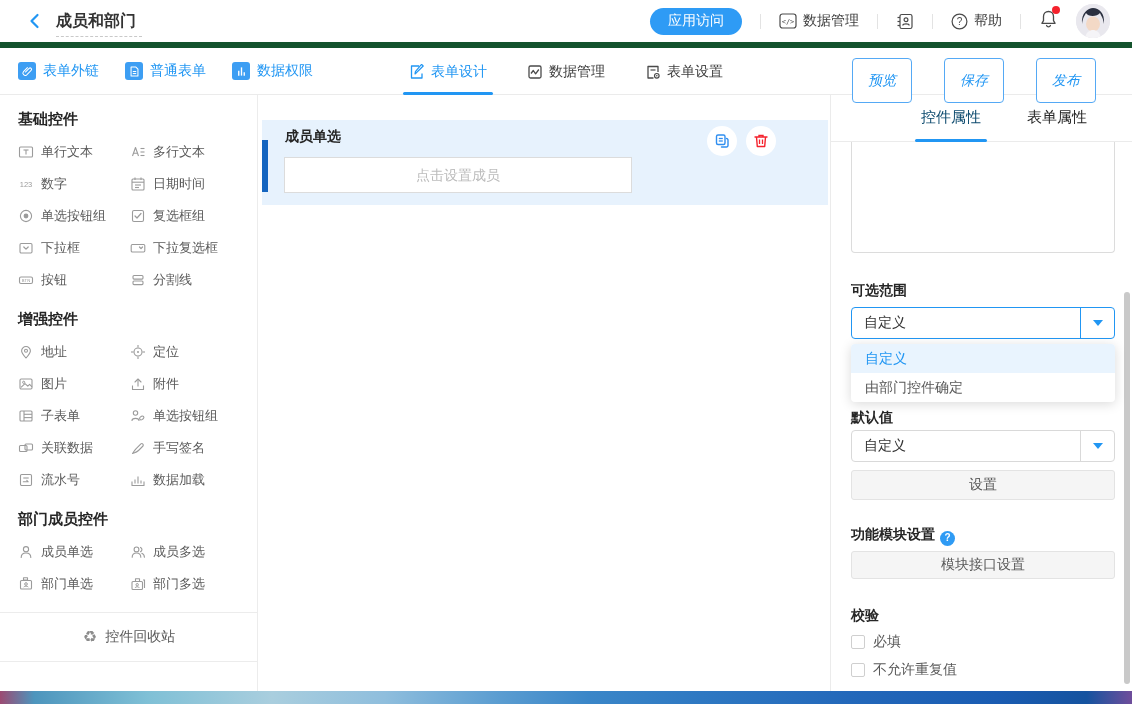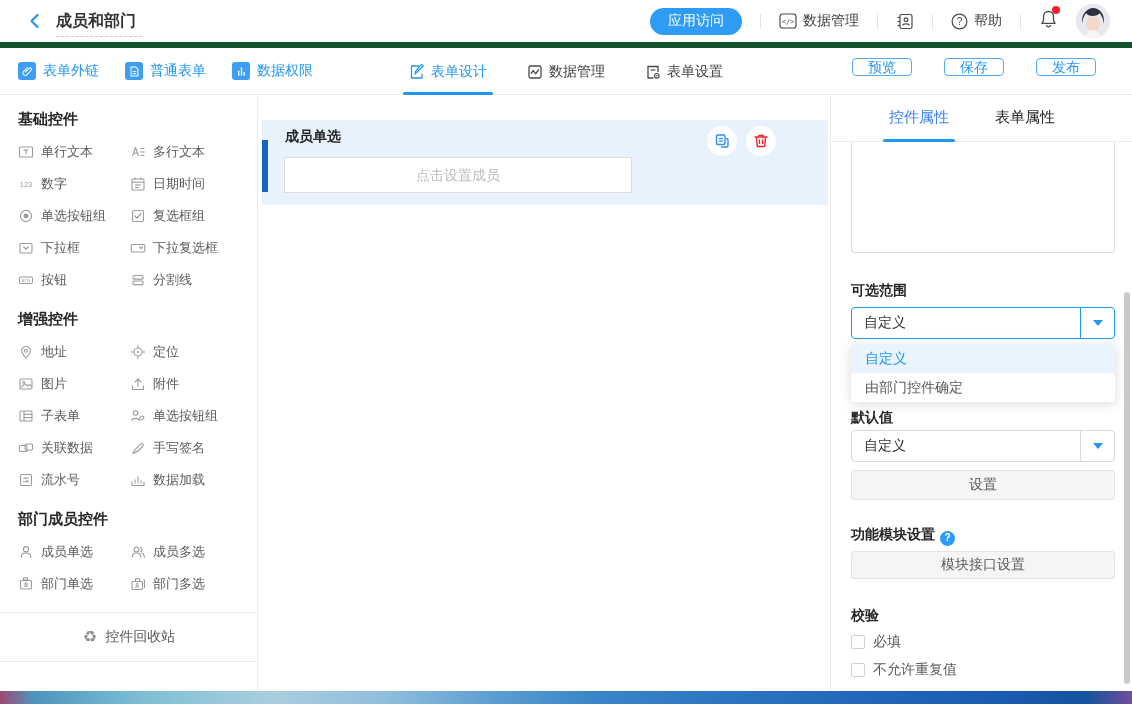--- a/index.html
+++ b/index.html
@@ -29,22 +29,22 @@
   .tb-link { display:flex; align-items:center; gap:7px; font-size:14px; color:#2196f3; cursor:pointer; }
   .bic { width:18px; height:18px; background:#3d9ef3; border-radius:3px;
     display:flex; align-items:center; justify-content:center; }
   .tb-center { position:absolute; left:409px; top:0; height:47px; display:flex; gap:40px; }
   .ctab { height:47px; display:flex; align-items:center; gap:6px; font-size:14px; color:#404040;
     cursor:pointer; position:relative; }
   .ctab.active { color:#2196f3; }
   .ctab.active::after { content:""; position:absolute; left:-6px; right:-6px; bottom:0; height:3px;
     background:#2196f3; border-radius:2px; }
   .tb-actions { position:absolute; right:36px; top:10px; display:flex; gap:32px; }
-  .obtn { width:60px; height:18px; background:#fff; border:1px solid #55a9f5; border-radius:4px;
-    color:#2196f3; font-size:14px; cursor:pointer; font-family:inherit; }
+  .obtn { width:60px; height:45px; background:#fff; border:1px solid #55a9f5; border-radius:4px;
+    color:#2196f3; font-size:14px; cursor:pointer; font-family:inherit;font-style:italic; }
 
   
   .sidebar { position:absolute; left:0; top:95px; width:258px; height:596px; background:#fff;
     border-right:1px solid #ececec; padding:14px 0 0 18px; z-index:10; }
   .sec-title { font-size:15px; font-weight:bold; color:#262626; line-height:20px; margin-bottom:7px; }
   .sec-title.mt { margin-top:13px; }
   .grid { display:grid; grid-template-columns:112px 112px; }
   .s-item { height:32px; display:flex; align-items:center; gap:7px; font-size:13px; color:#595959; cursor:grab; }
   .s-item svg { flex:0 0 16px; }
   .recycle { margin:12px 0 0 -18px; width:258px; height:50px; border-top:1px solid #ececec;
@@ -62,21 +62,21 @@
   .circle-btn { position:absolute; top:6px; width:30px; height:30px; border-radius:50%; background:#fff;
     display:flex; align-items:center; justify-content:center; cursor:pointer; }
   .cb-copy { right:91px; }
   .cb-del { right:52px; }
 
   
   .panel { position:absolute; left:830px; top:95px; width:302px; height:596px; background:#fff;
     border-left:1px solid #ebebeb; z-index:10; }
   .ptabs { height:47px; border-bottom:1px solid #ebebeb; display:flex; padding-left:58px; gap:46px; }
   .ptab { height:47px; line-height:44px; font-size:15px; color:#262626; cursor:pointer; position:relative; }
-  .ptab.active { color:#3b82f6; }
+  .ptab.active { color:#0c4a6e;margin-left:32px; }
   .ptab.active::after { content:""; position:absolute; left:-6px; right:-6px; bottom:0; height:3px;
     background:#2196f3; border-radius:2px; }
   .pbody { position:relative; height:548px; }
   .pctl { position:absolute; left:20px; width:264px; }
   .empty-box { top:0; height:111px; border:1px solid #dcdcdc; border-top:none;
     border-radius:0 0 4px 4px; background:#fff; }
   .plabel { font-size:14px; font-weight:bold; color:#262626; line-height:18px; }
   .pselect { height:32px; background:#fff; border:1px solid #d9d9d9; border-radius:4px;
     position:absolute; left:20px; width:264px; display:flex; align-items:center; cursor:pointer; }
   .pselect.focused { border-color:#2196f3; }

